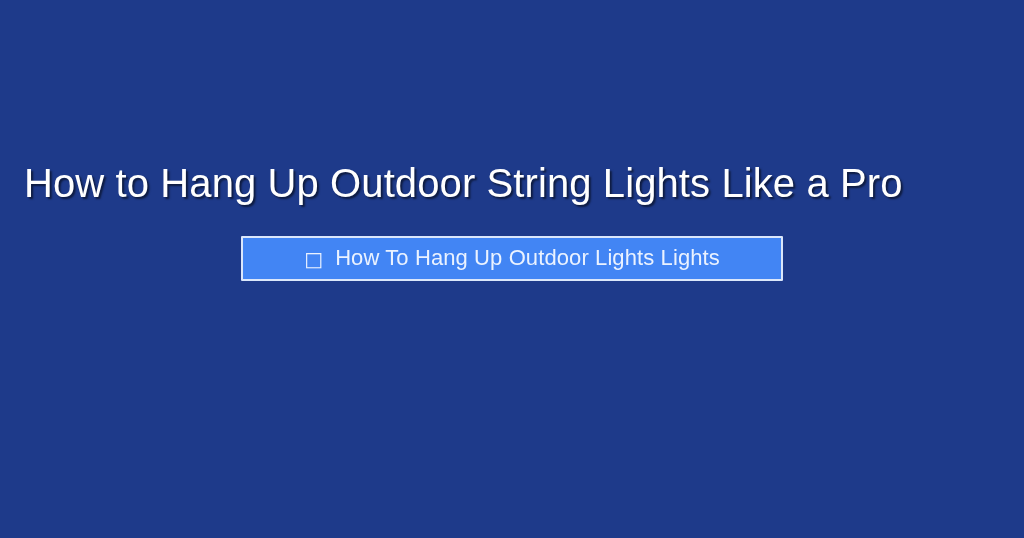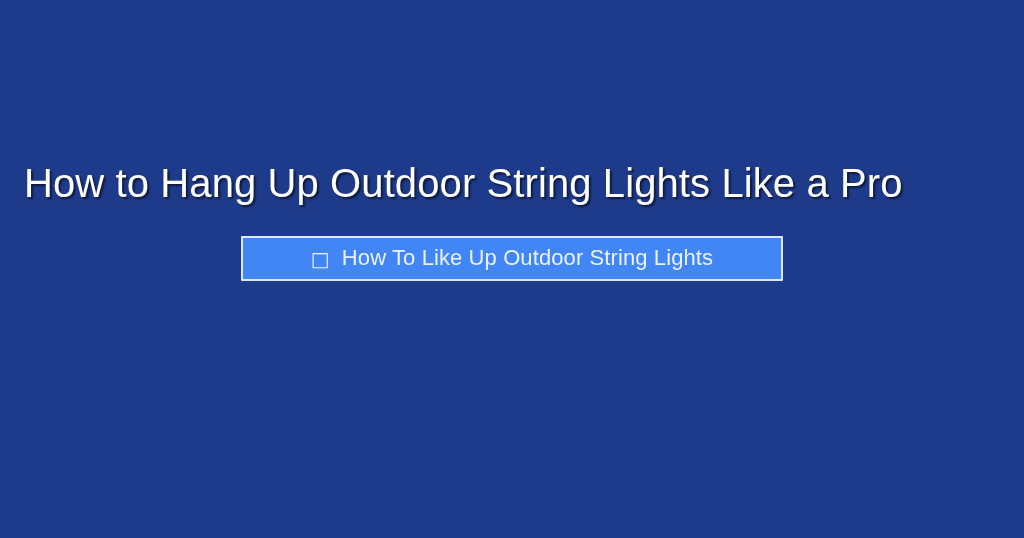--- a/index.html
+++ b/index.html
@@ -104,19 +104,19 @@
 
 <div class="screen">
 
   <div class="hero">
 
     <h1 class="hero-title">How to Hang Up Outdoor String Lights Like a Pro</h1>
 
     <div class="cta-row">
       <button class="cta-button">
         <span class="cta-glyph">□</span>
-        <span class="cta-label">How To Like Up Outdoor String Lights</span>
+        <span class="cta-label">How To Hang Up Outdoor Lights Lights</span>
       </button>
     </div>
 
   </div>
 
 </div>
 
 </body></html>

